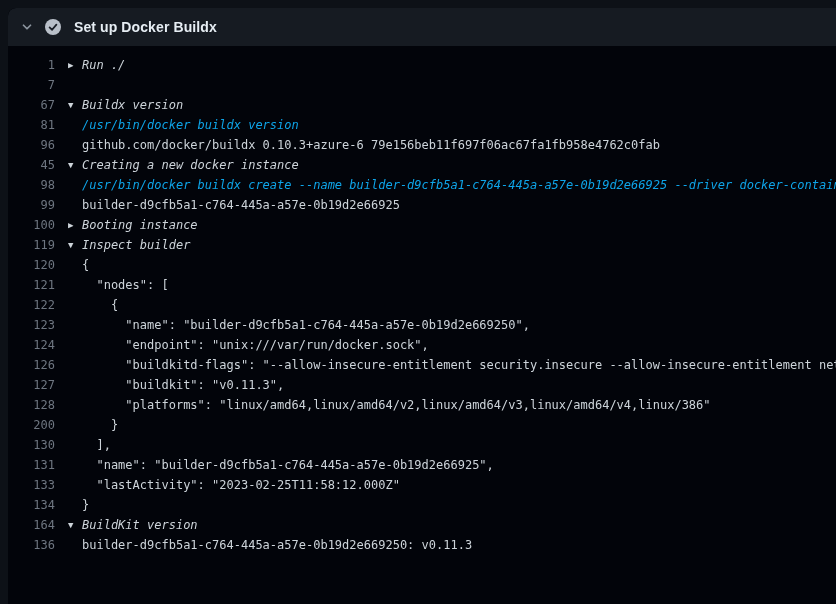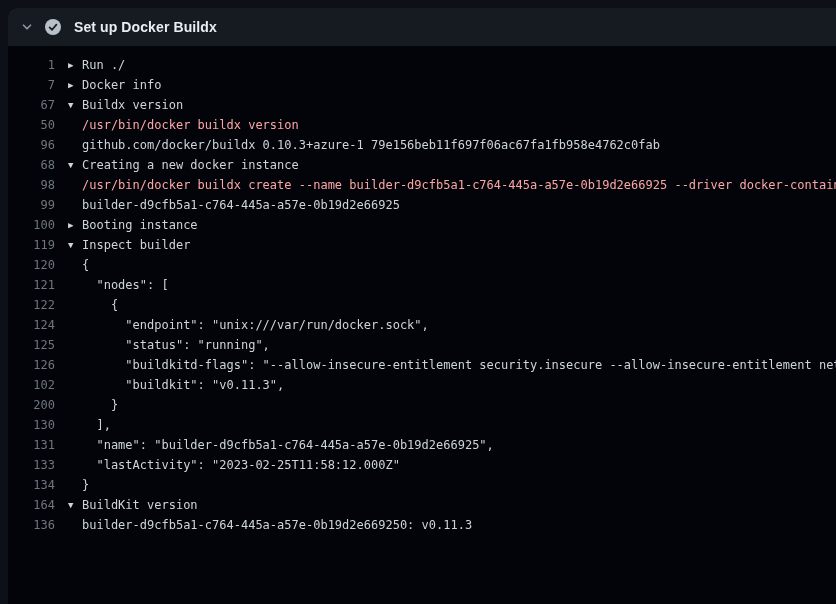--- a/index.html
+++ b/index.html
@@ -71,22 +71,22 @@
     text-align: right;
     color: #6e7681;
     cursor: pointer;
     user-select: none;
   }
   .content {
     padding-left: 27px;
     color: #cdd4da;
     flex: none;
   }
-  .content.groupc { padding-left: 13px; }
-  .content.command { color: #fca5a5; }
+  .content.groupc { padding-left: 13px; font-style: italic; }
+  .content.command { color: #0ea5e9; font-style: italic; }
   .arrow {
     display: inline-block;
     width: 14px;
     font-size: 9px;
     color: #cdd4da;
     vertical-align: 1px;
   }
 </style>
 </head>
 <body>
@@ -101,36 +101,37 @@
     <span class="statusicon">
       <svg width="16" height="16" viewBox="0 0 16 16">
         <circle cx="8" cy="8" r="8" fill="#b9c0c9"></circle>
         <path d="M4.6 8.4 L7.1 10.8 L11.4 5.6" fill="none" stroke="#1b2028" stroke-width="1.8" stroke-linecap="round" stroke-linejoin="round"></path>
       </svg>
     </span>
     <span class="step-title">Set up Docker Buildx</span>
   </div>
   <div class="log">
       <div class="row group"><span class="num">1</span><span class="content groupc"><span class="arrow">▶</span><span>Run ./</span></span></div>
-      <div class="row group"><span class="num">7</span><span class="content groupc"><span class="arrow">▶</span><span>Docker info</span></span></div>
+      <div class="row group"><span class="num">7</span></div>
       <div class="row group"><span class="num">67</span><span class="content groupc"><span class="arrow">▼</span><span>Buildx version</span></span></div>
-      <div class="row"><span class="num">50</span><span class="content command">/usr/bin/docker buildx version</span></div>
-      <div class="row"><span class="num">96</span><span class="content output">github.com/docker/buildx 0.10.3+azure-1 79e156beb11f697f06ac67fa1fb958e4762c0fab</span></div>
-      <div class="row group"><span class="num">68</span><span class="content groupc"><span class="arrow">▼</span><span>Creating a new docker instance</span></span></div>
+      <div class="row"><span class="num">81</span><span class="content command">/usr/bin/docker buildx version</span></div>
+      <div class="row"><span class="num">96</span><span class="content output">github.com/docker/buildx 0.10.3+azure-6 79e156beb11f697f06ac67fa1fb958e4762c0fab</span></div>
+      <div class="row group"><span class="num">45</span><span class="content groupc"><span class="arrow">▼</span><span>Creating a new docker instance</span></span></div>
       <div class="row"><span class="num">98</span><span class="content command">/usr/bin/docker buildx create --name builder-d9cfb5a1-c764-445a-a57e-0b19d2e66925 --driver docker-container</span></div>
       <div class="row"><span class="num">99</span><span class="content output">builder-d9cfb5a1-c764-445a-a57e-0b19d2e66925</span></div>
       <div class="row group"><span class="num">100</span><span class="content groupc"><span class="arrow">▶</span><span>Booting instance</span></span></div>
       <div class="row group"><span class="num">119</span><span class="content groupc"><span class="arrow">▼</span><span>Inspect builder</span></span></div>
       <div class="row"><span class="num">120</span><span class="content output">{</span></div>
       <div class="row"><span class="num">121</span><span class="content output">  "nodes": [</span></div>
       <div class="row"><span class="num">122</span><span class="content output">    {</span></div>
+      <div class="row"><span class="num">123</span><span class="content output">      "name": "builder-d9cfb5a1-c764-445a-a57e-0b19d2e669250",</span></div>
       <div class="row"><span class="num">124</span><span class="content output">      "endpoint": "unix:///var/run/docker.sock",</span></div>
-      <div class="row"><span class="num">125</span><span class="content output">      "status": "running",</span></div>
       <div class="row"><span class="num">126</span><span class="content output">      "buildkitd-flags": "--allow-insecure-entitlement security.insecure --allow-insecure-entitlement network.host",</span></div>
-      <div class="row"><span class="num">102</span><span class="content output">      "buildkit": "v0.11.3",</span></div>
+      <div class="row"><span class="num">127</span><span class="content output">      "buildkit": "v0.11.3",</span></div>
+      <div class="row"><span class="num">128</span><span class="content output">      "platforms": "linux/amd64,linux/amd64/v2,linux/amd64/v3,linux/amd64/v4,linux/386"</span></div>
       <div class="row"><span class="num">200</span><span class="content output">    }</span></div>
       <div class="row"><span class="num">130</span><span class="content output">  ],</span></div>
       <div class="row"><span class="num">131</span><span class="content output">  "name": "builder-d9cfb5a1-c764-445a-a57e-0b19d2e66925",</span></div>
       <div class="row"><span class="num">133</span><span class="content output">  "lastActivity": "2023-02-25T11:58:12.000Z"</span></div>
       <div class="row"><span class="num">134</span><span class="content output">}</span></div>
       <div class="row group"><span class="num">164</span><span class="content groupc"><span class="arrow">▼</span><span>BuildKit version</span></span></div>
       <div class="row"><span class="num">136</span><span class="content output">builder-d9cfb5a1-c764-445a-a57e-0b19d2e669250: v0.11.3</span></div>
     </div>
 </div>
 

